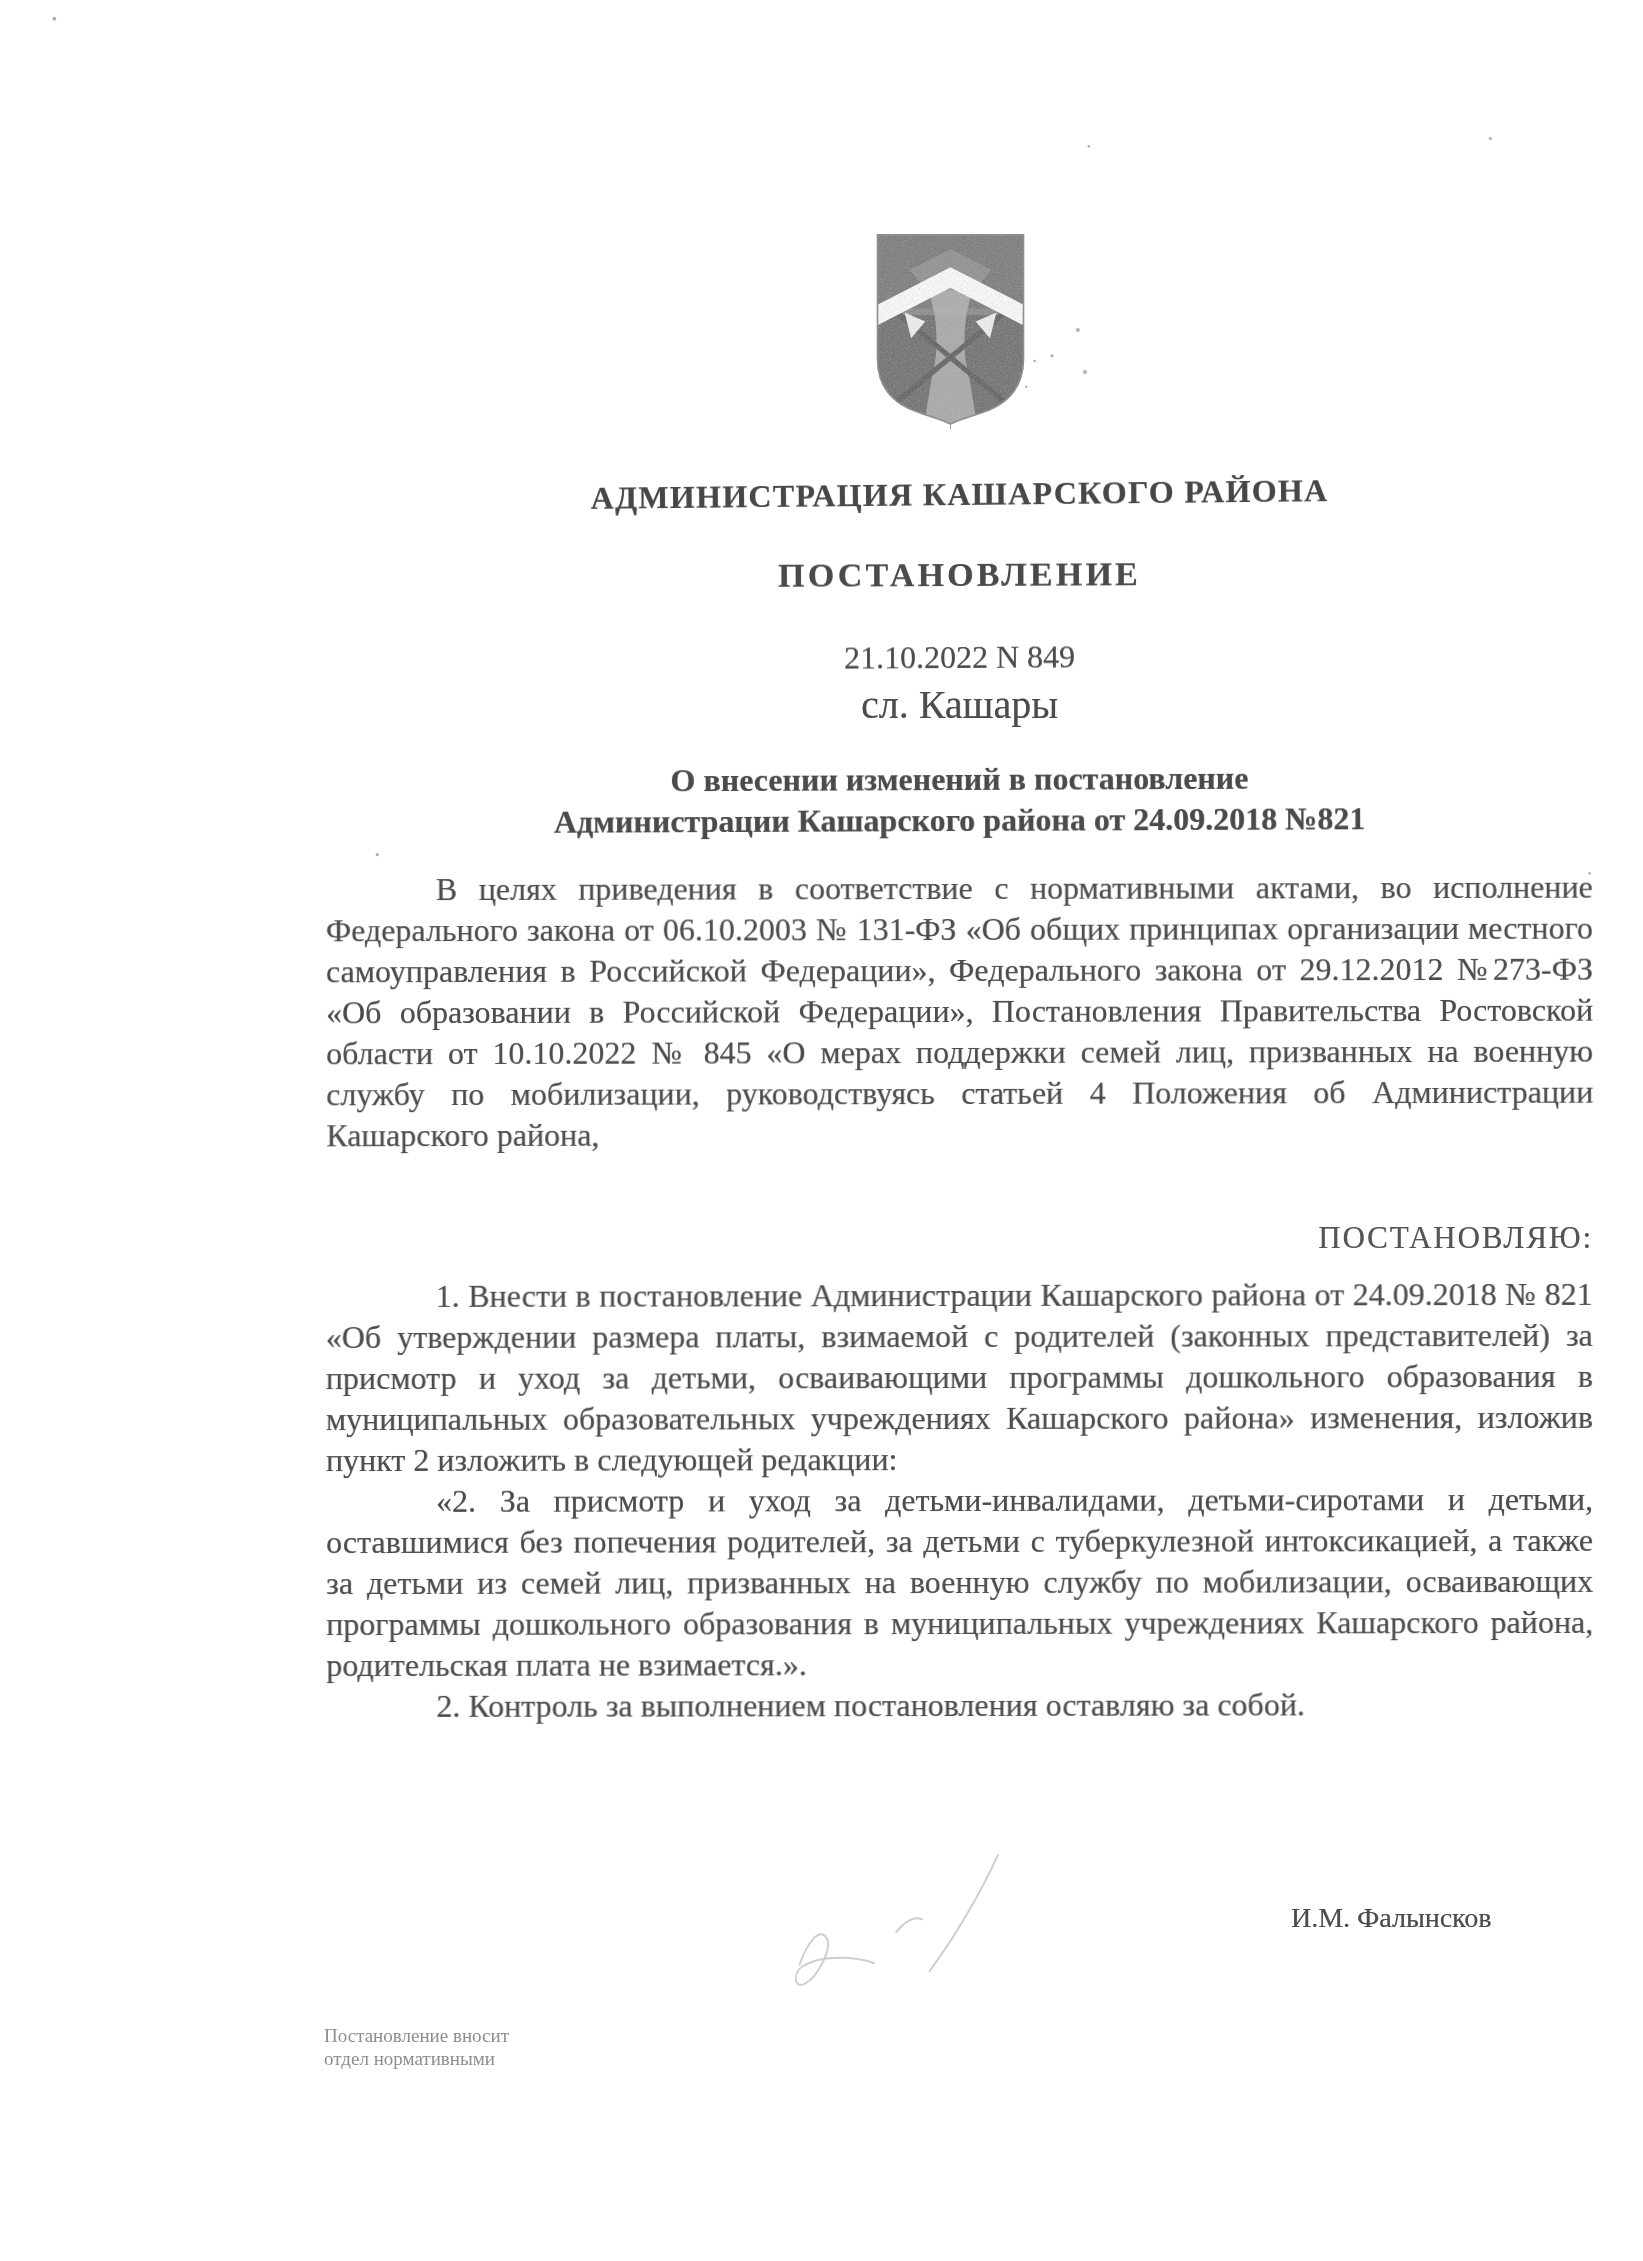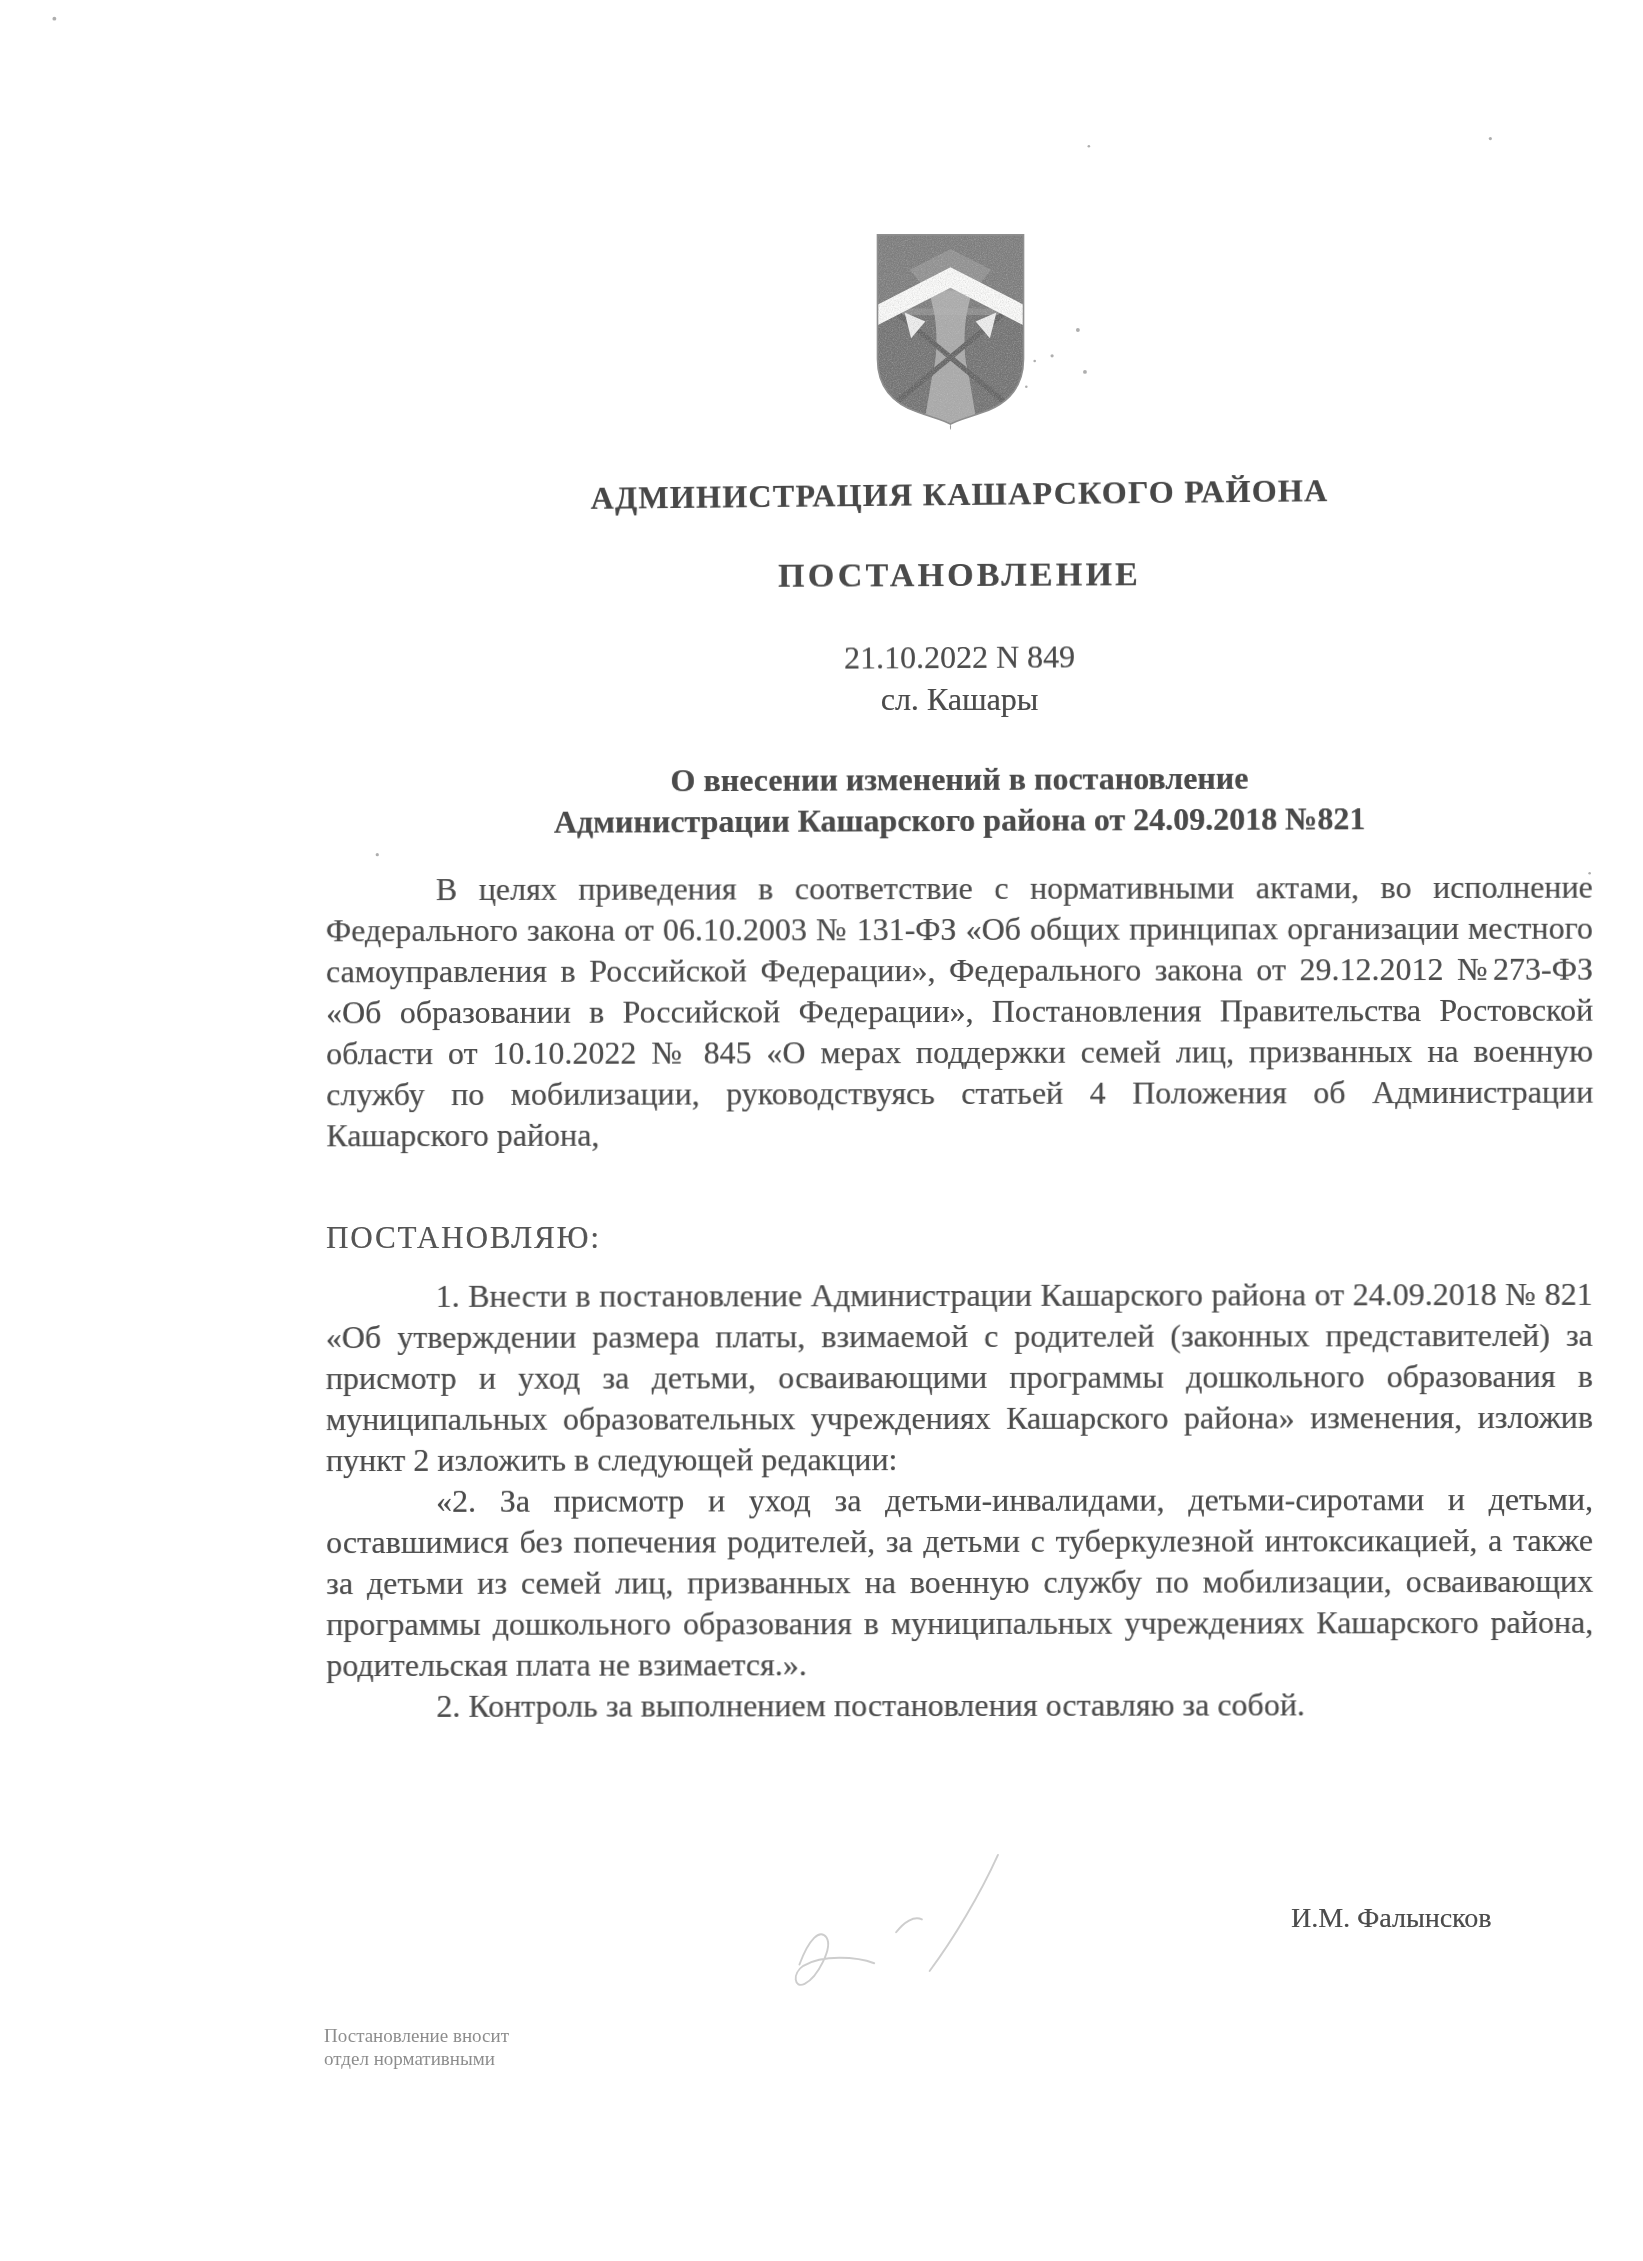--- a/index.html
+++ b/index.html
@@ -20,35 +20,35 @@
     top:476px; text-align:center;
     font-weight:bold; font-size:32px; letter-spacing:1.3px;
     color:#474747; transform:rotate(-0.6deg);
   }
   .doc-type{
     top:556px; text-align:center;
     font-weight:bold; font-size:34px; letter-spacing:3.2px;
     color:#4a4a4a; transform:rotate(-0.25deg);
   }
   .date-line{ top:639px; text-align:center; font-size:32px; transform:rotate(-0.3deg); }
-  .place-line{ top:681px; text-align:center; font-size:32px; }
+  .place-line{ top:681px; text-align:center; font-size:40px; }
 
   .doc-title{
     top:759px; text-align:center;
     font-weight:bold; font-size:32px; line-height:41px;
     color:#4a4a4a; transform:rotate(-0.25deg);
   }
 
   .preamble{
     top:868px; font-size:32px; line-height:41px;
     text-align:justify; text-indent:110px;
     transform:rotate(-0.12deg);
   }
   .resolve-word{
-    top:1220px; text-align:left;
+    top:1220px; text-align:right;
     font-size:31px; letter-spacing:1.9px; color:#555;
   }
   .body-text{
     top:1275px; font-size:32px; line-height:41px;
     transform:rotate(-0.1deg);
   }
   .body-text .para{ text-align:justify; text-indent:110px; margin:0; }
 
   .sig-block{
     position:absolute; left:445px; top:1860px;

